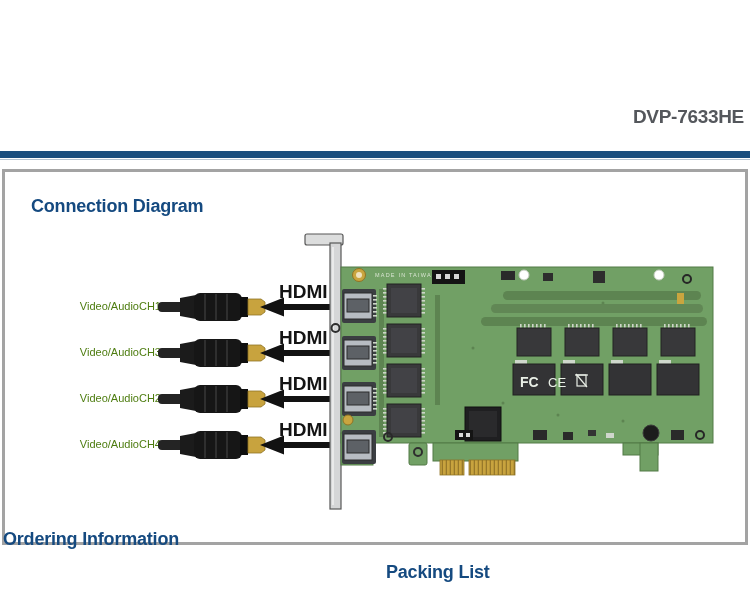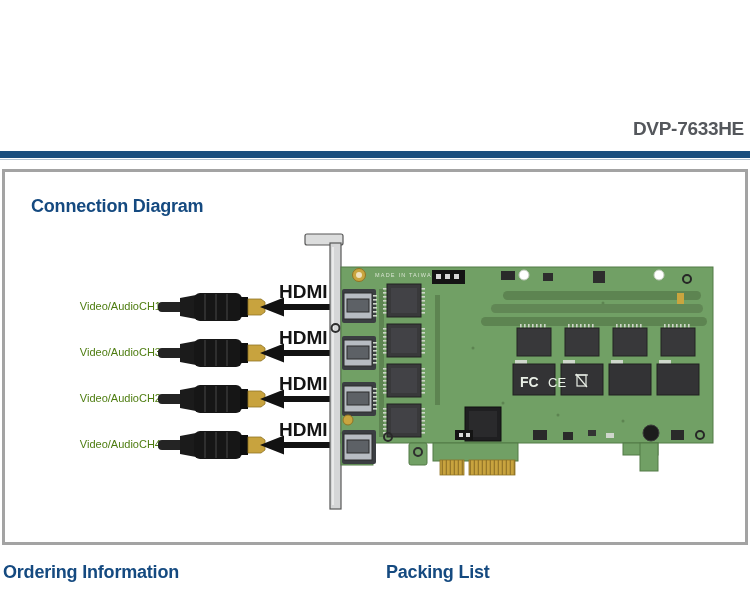--- a/index.html
+++ b/index.html
@@ -4,21 +4,21 @@
 <style>
   html,body{margin:0;padding:0;background:#ffffff;}
   .page{
     position:relative;
     width:750px;height:591px;
     background:#ffffff;
     font-family:"Liberation Sans", sans-serif;
     overflow:hidden;
   }
   .product-title{
-    position:absolute;top:118px;right:6px;
+    position:absolute;top:106px;right:6px;
     font-size:19px;font-weight:bold;color:#54575c;
     letter-spacing:-0.3px;
   }
   .accent-bar{
     position:absolute;top:151px;left:0;width:750px;height:7px;
     background:#1a4e7e;
   }
   .accent-underline{
     position:absolute;top:159px;left:0;width:750px;height:1px;
     background:#b6c4d1;
@@ -39,21 +39,21 @@
     position:absolute;left:46px;width:110px;
     display:flex;justify-content:flex-end;
     font-size:11px;color:#4d7c0f;line-height:15px;
   }
   .hdmi-label{
     position:absolute;left:274px;width:46px;
     text-align:center;
     font-size:19px;font-weight:600;color:#141414;line-height:14px;
   }
   .diagram-svg{position:absolute;top:0;left:0;}
-  .footer-headings .ordering{position:absolute;top:562px;left:3px;}
+  .footer-headings .ordering{position:absolute;top:529px;left:3px;}
   .footer-headings .packing{position:absolute;top:562px;left:386px;}
 </style>
 </head>
 <body>
 
 <div class="page">
 
   <div class="product-title">DVP-7633HE</div>
   <div class="accent-bar"></div>
   <div class="accent-underline"></div>

